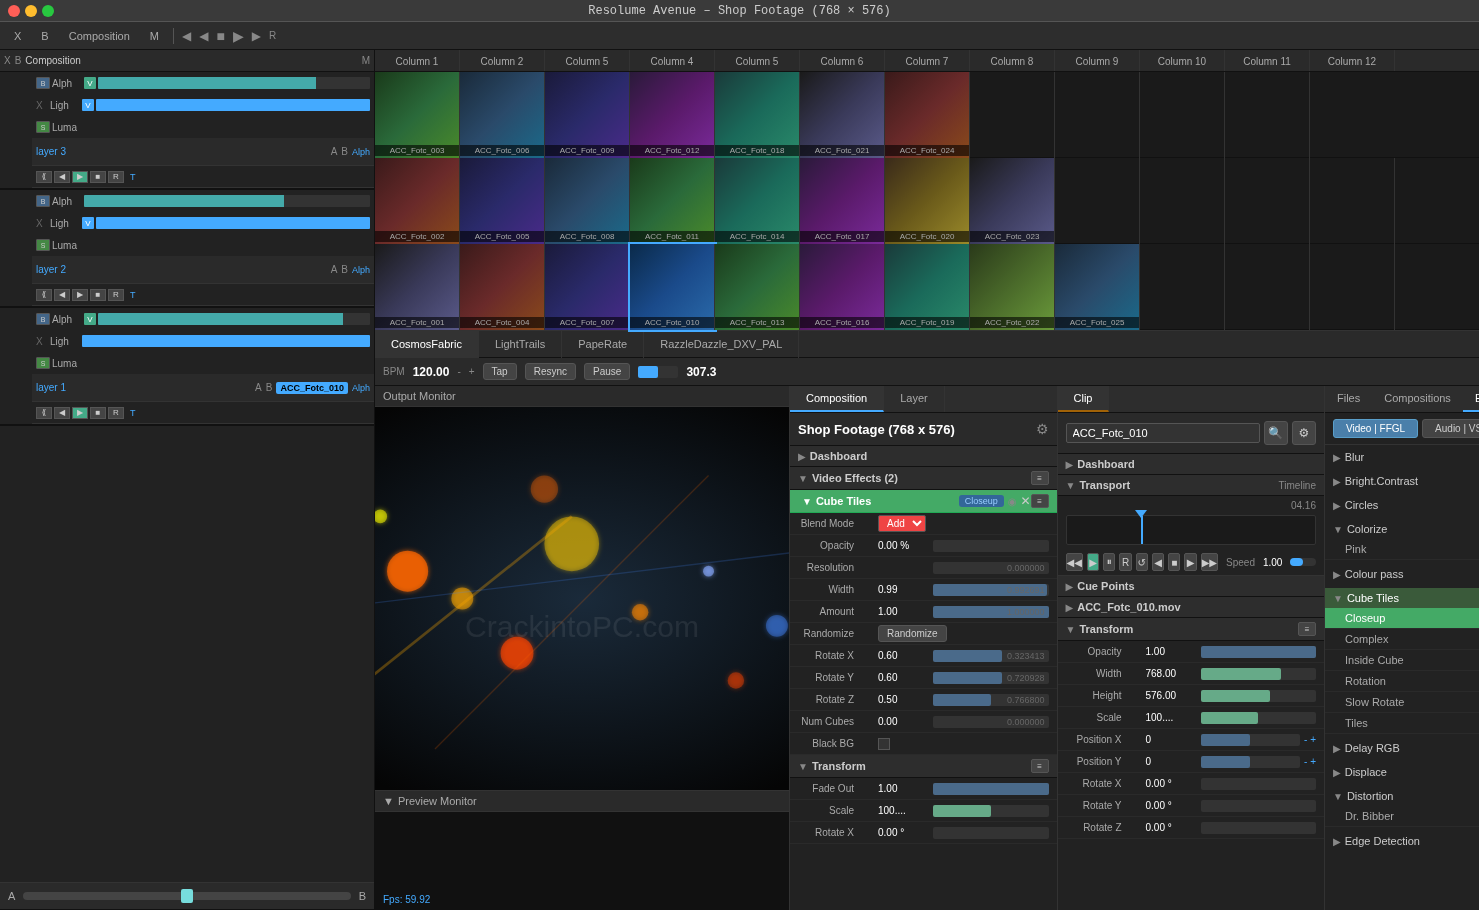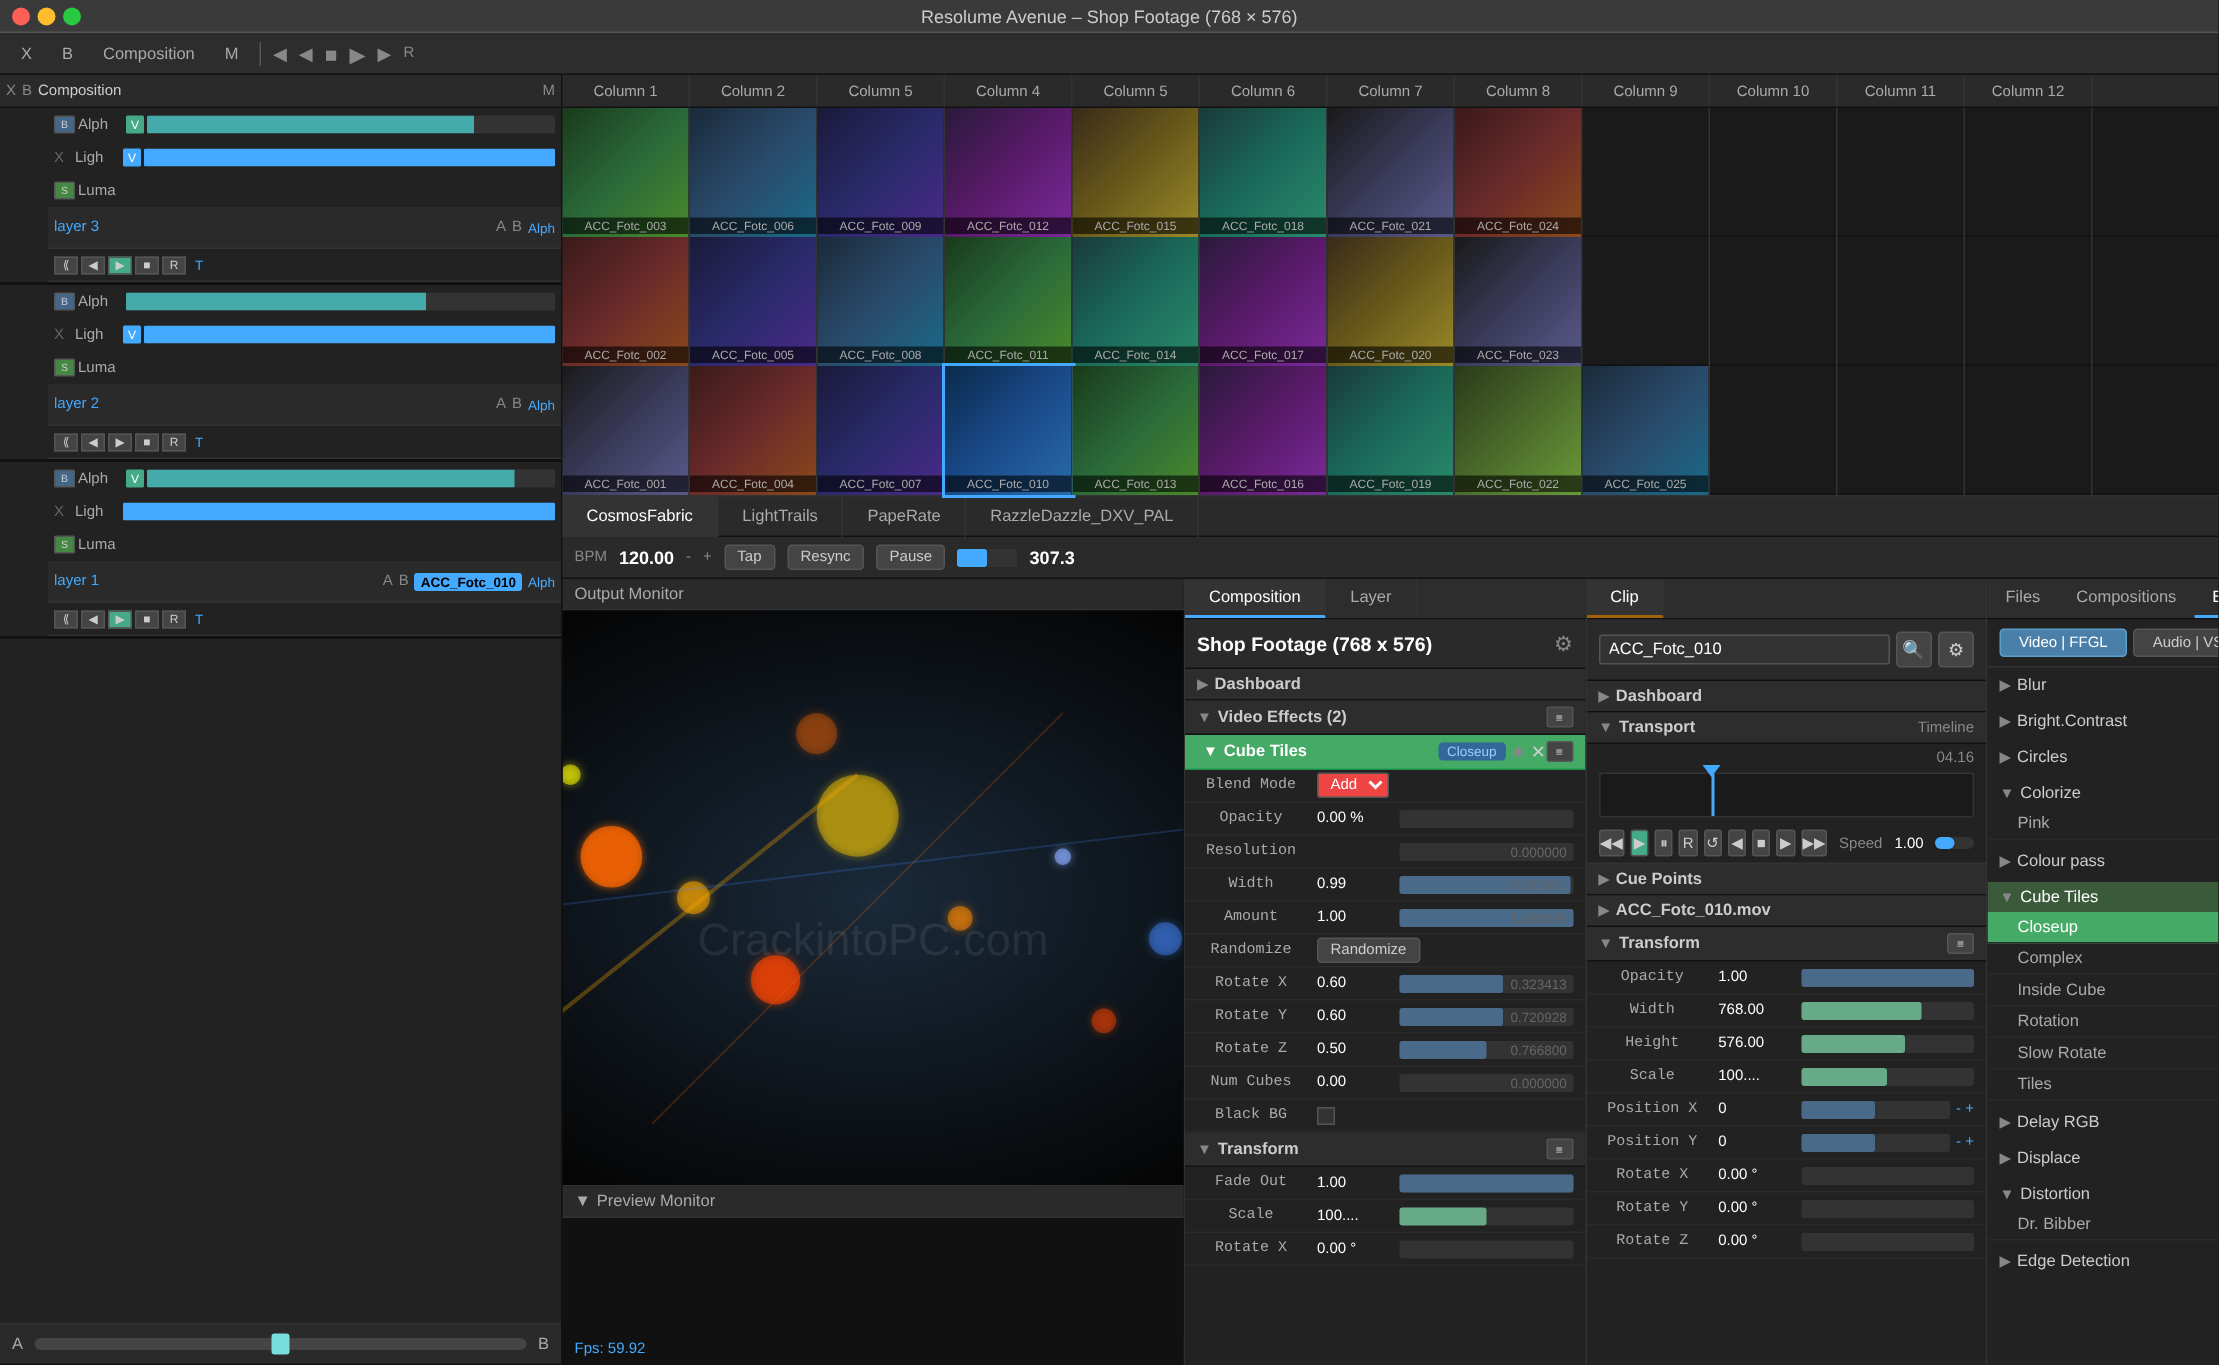--- a/index.html
+++ b/index.html
@@ -5,21 +5,21 @@
     * { box-sizing: border-box; margin: 0; padding: 0; }
     body { background: #1a1a1a; color: #ccc; font-family: 'Helvetica Neue', Arial, sans-serif; font-size: 11px; overflow: hidden; width: 1479px; height: 910px; }
     
     
     #titlebar { background: #3a3a3a; height: 22px; display: flex; align-items: center; justify-content: center; border-bottom: 1px solid #555; position: relative; }
     #titlebar .traffic-lights { position: absolute; left: 8px; display: flex; gap: 5px; }
     .tl { width: 12px; height: 12px; border-radius: 50%; }
     .tl-red { background: #ff5f57; }
     .tl-yellow { background: #ffbd2e; }
     .tl-green { background: #28c840; }
-    #titlebar .title { color: #ccc; font-size: 12px; }
+    #titlebar .title { color: #ccc; font-size: 12px; font-family: Liberation Mono, monospace; }
 
     
     #app { display: flex; flex-direction: column; height: 888px; }
     
     
     #top-toolbar { background: #2d2d2d; height: 28px; display: flex; align-items: center; padding: 0 8px; border-bottom: 1px solid #111; gap: 8px; flex-shrink: 0; }
     .toolbar-item { color: #aaa; font-size: 11px; padding: 2px 6px; }
     .toolbar-separator { width: 1px; height: 16px; background: #555; }
     
     
@@ -140,21 +140,21 @@
     .sl-bar-fill { height: 100%; }
     .sl-bar-cyan { background: #4aa; }
     .v-indicator { width: 12px; height: 12px; background: #4a8; border-radius: 1px; display: flex; align-items: center; justify-content: center; font-size: 8px; color: #fff; }
     .layer-transport { display: flex; gap: 2px; align-items: center; }
     .lt-btn { width: 16px; height: 12px; background: #444; border: 1px solid #555; display: flex; align-items: center; justify-content: center; font-size: 8px; color: #ccc; cursor: pointer; }
     .lt-btn.active { background: #4a8; }
     .layer-clip-name { background: #4af; color: #000; font-size: 9px; padding: 1px 4px; border-radius: 2px; font-weight: bold; }
     
     
     .slider-row { display: flex; align-items: center; height: 22px; padding: 0 8px; border-bottom: 1px solid #2a2a2a; }
-    .sr-label { width: 80px; color: #aaa; font-size: 10px; text-align: center; padding-right: 8px; font-family: Liberation Mono, monospace; }
+    .sr-label { width: 80px; color: #aaa; font-size: 10px; text-align: right; padding-right: 24px; }
     .sr-val { width: 55px; color: #fff; font-size: 10px; }
     .sr-slider { flex: 1; height: 12px; background: #333; border-radius: 2px; position: relative; }
     .sr-fill { height: 100%; border-radius: 2px; background: #4a6a8a; }
     .sr-num-overlay { position: absolute; top: 0; right: 4px; bottom: 0; display: flex; align-items: center; color: #666; font-size: 9px; }
     
     .randomize-btn { padding: 2px 8px; background: #444; border: 1px solid #555; border-radius: 3px; color: #ccc; font-size: 10px; cursor: pointer; }
 
     .files-tab { padding: 6px 12px; color: #aaa; font-size: 11px; cursor: pointer; }
     .files-tab.active { color: #fff; }
   </style>
@@ -356,23 +356,20 @@
               <div class="clip-label">ACC_Fotc_003</div>
             </div>
             <div class="clip-thumb clip-bg-4">
               <div class="clip-label">ACC_Fotc_006</div>
             </div>
             <div class="clip-thumb clip-bg-2">
               <div class="clip-label">ACC_Fotc_009</div>
             </div>
             <div class="clip-thumb clip-bg-5">
               <div class="clip-label">ACC_Fotc_012</div>
-            </div>
-            <div class="clip-thumb clip-bg-7">
-              <div class="clip-label">ACC_Fotc_015</div>
             </div>
             <div class="clip-thumb clip-bg-6">
               <div class="clip-label">ACC_Fotc_018</div>
             </div>
             <div class="clip-thumb clip-bg-8">
               <div class="clip-label">ACC_Fotc_021</div>
             </div>
             <div class="clip-thumb clip-bg-3">
               <div class="clip-label">ACC_Fotc_024</div>
             </div>

